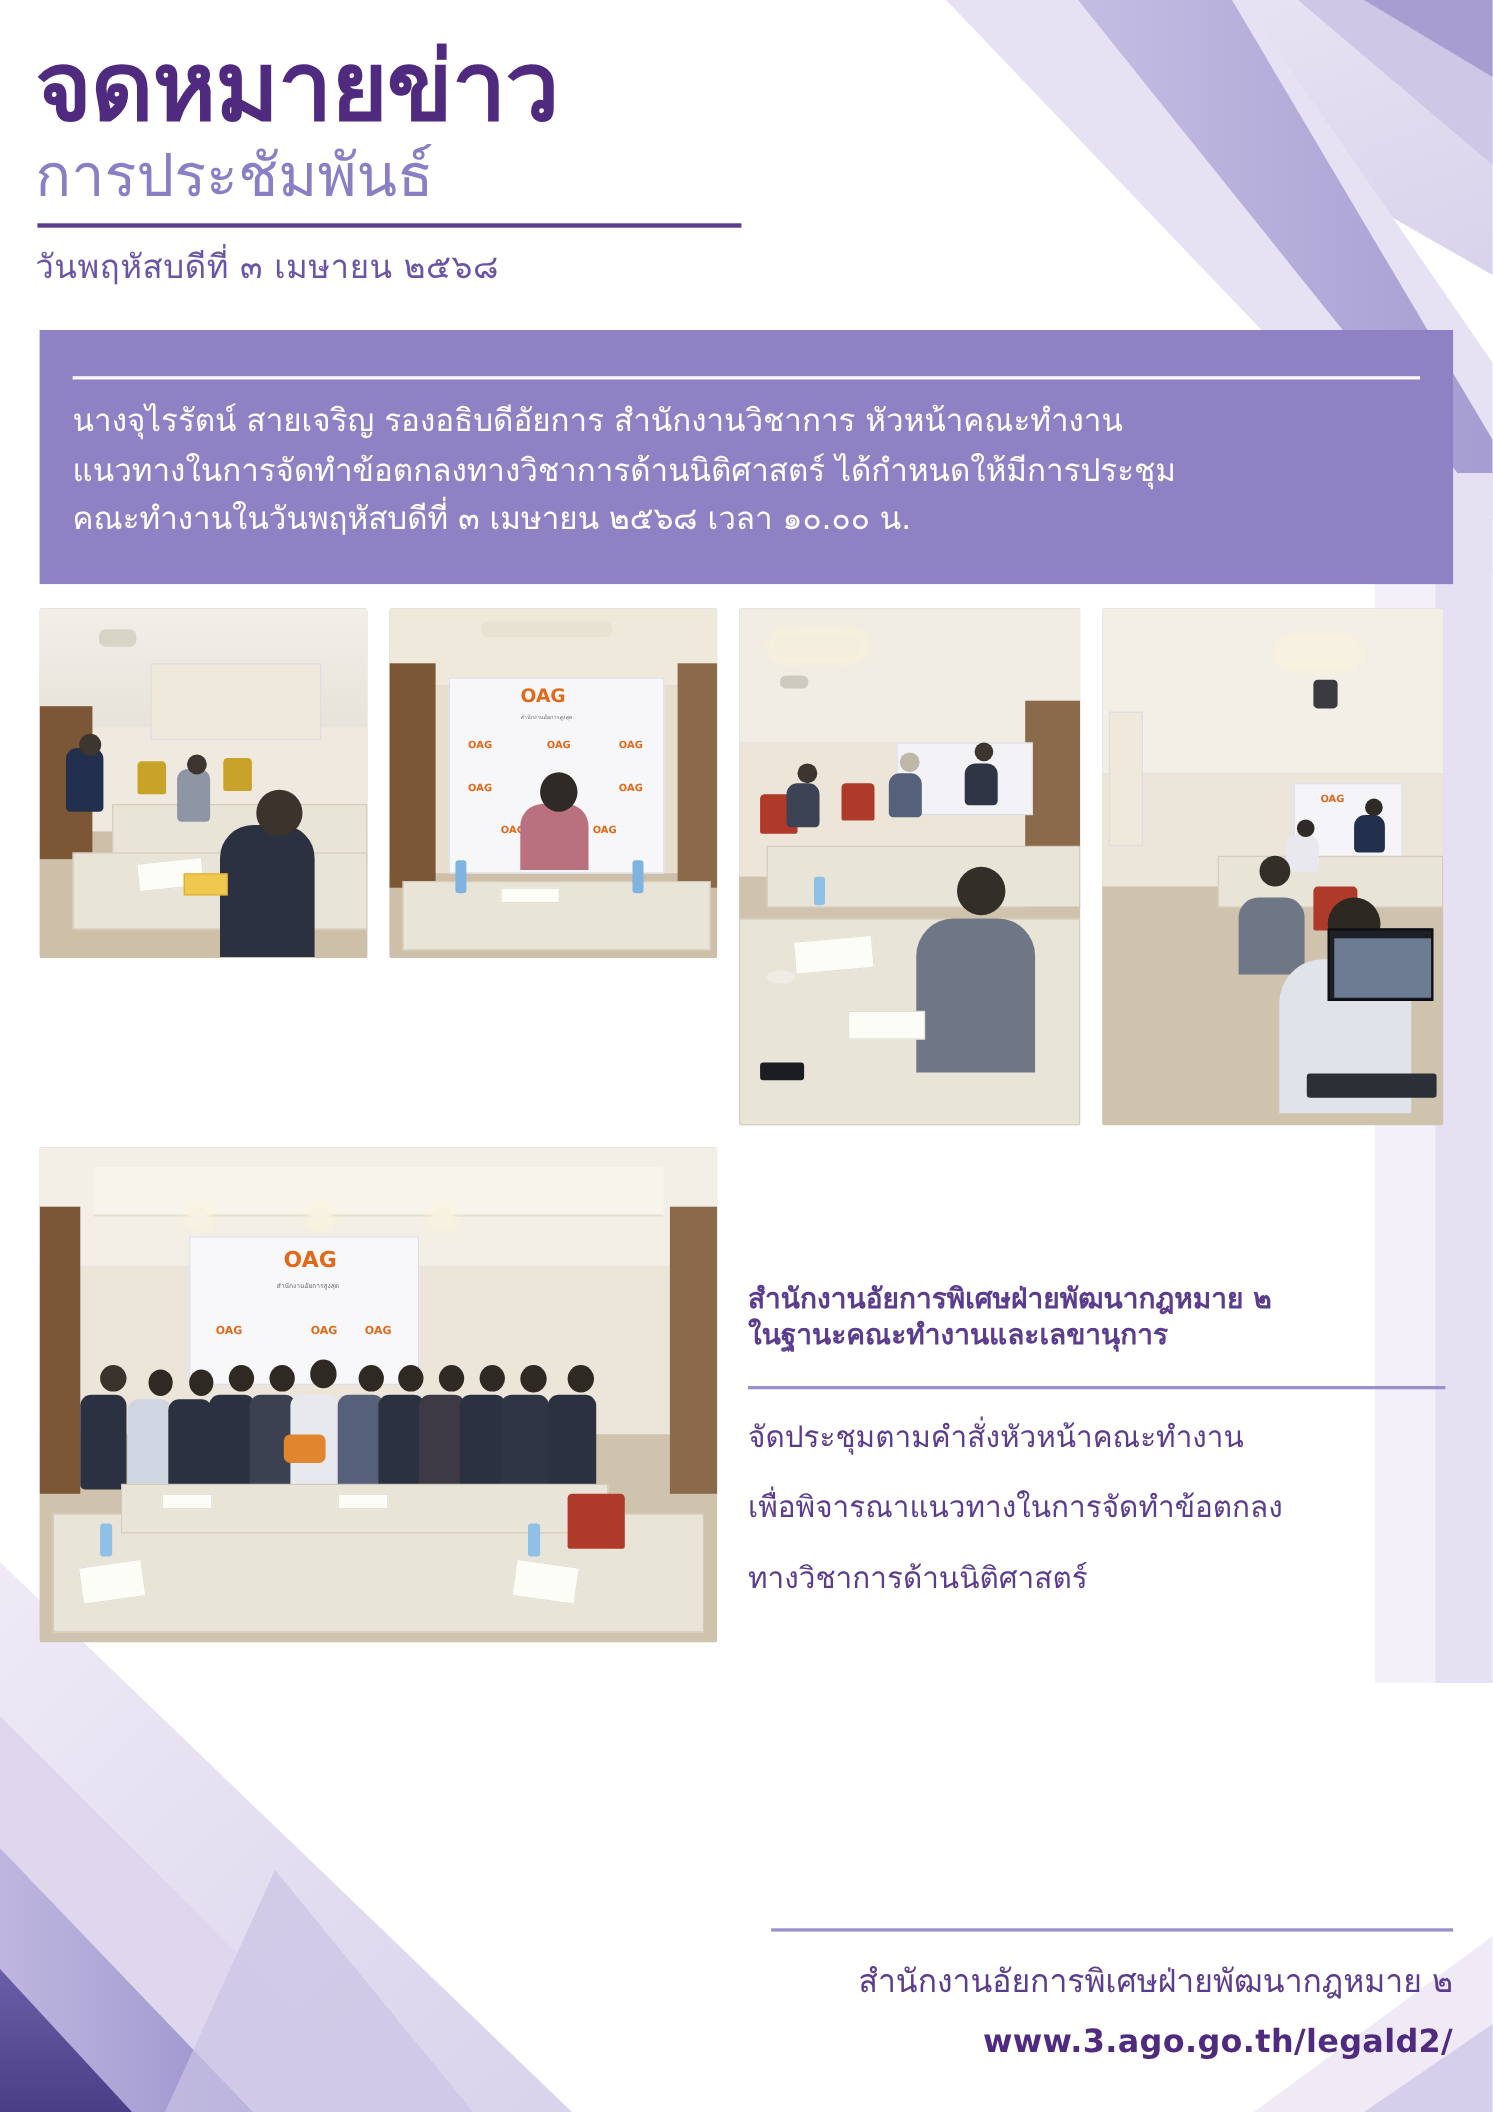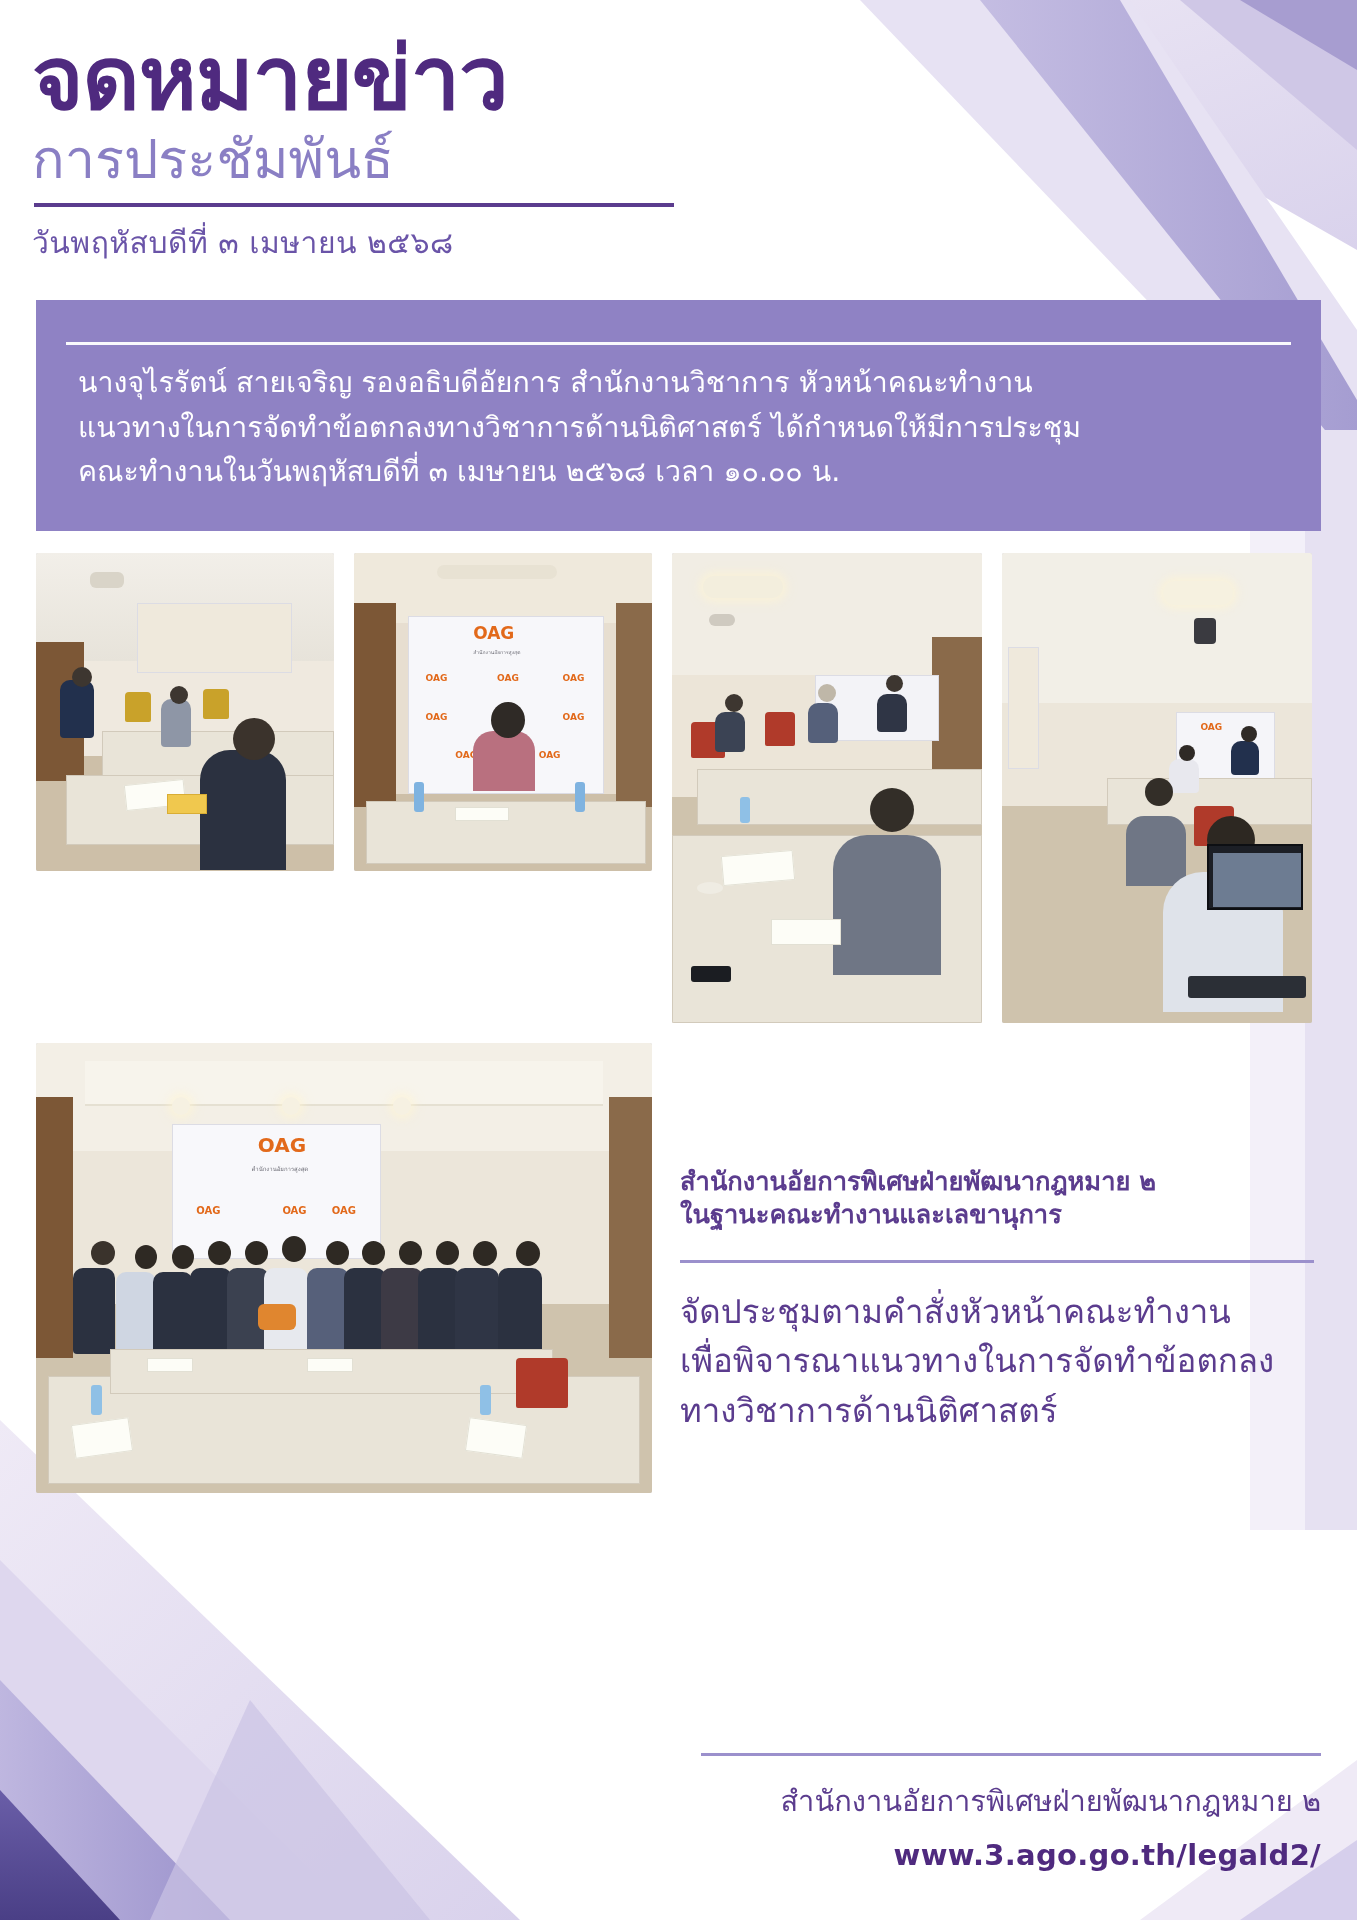--- a/index.html
+++ b/index.html
@@ -62,21 +62,21 @@
     line-height: 1.15;
     letter-spacing: -.5px;
   }
   .panel-divider {
     height: 3px;
     background: #ffffff;
     opacity: .95;
     margin: 16px 0 18px 0;
   }
   .panel-body p {
-    margin: 0 0 4px 12px;
+    margin: 0 0 4px 0;
     font-size: 28.5px;
     line-height: 1.42;
     color: #ffffff;
   }
 
   
   .photos { position: relative; margin: 22px 36px 0 36px; }
   .row1 { display: flex; gap: 20px; }
   .ph {
     position: relative;
@@ -99,23 +99,24 @@
     color: #5b3c8e;
     line-height: 1.32;
   }
   .side-rule {
     height: 3px;
     background: #9b90cc;
     margin: 28px 0 24px 0;
     width: 100%;
   }
   .side-text {
-    font-size: 33px;
+    font-size: 27px;
     color: #5b3c8e;
     line-height: 1.5;
+    margin-top: 24px;
   }
 
   
   .footer {
     position: absolute;
     right: 36px;
     bottom: 48px;
     width: 620px;
     text-align: right;
   }

